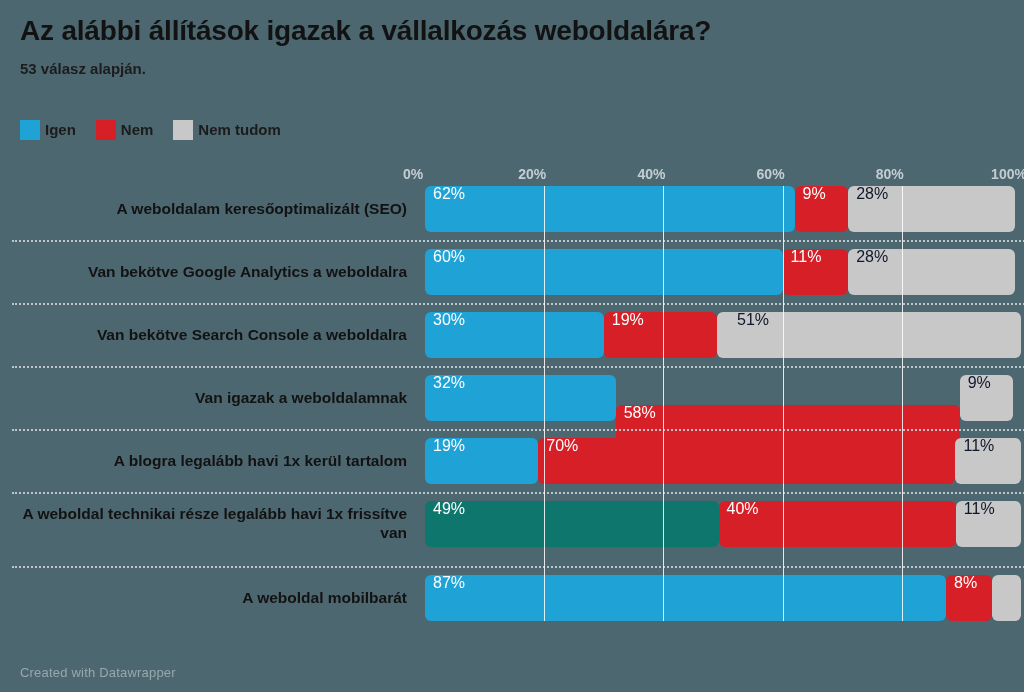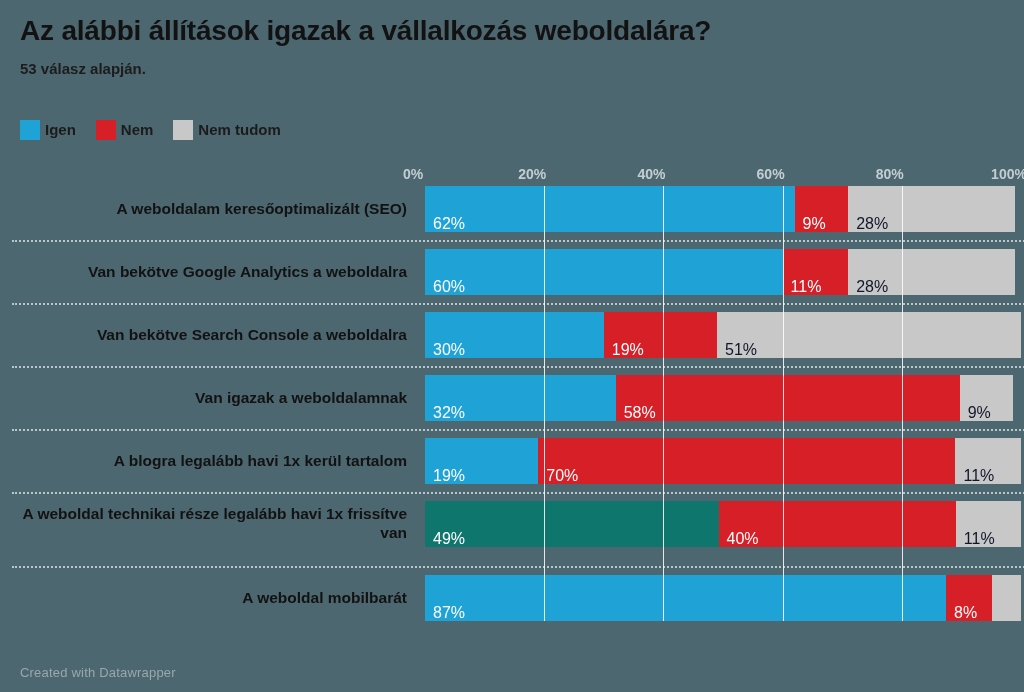--- a/index.html
+++ b/index.html
@@ -118,22 +118,23 @@
     position: absolute;
     left: 413px;
     width: 596px;
     display: flex;
   }
   .seg {
     position: relative;
     height: 100%;
     box-sizing: border-box;
     display: flex;
-    align-items: flex-end;
+    align-items: flex-start;
     overflow: visible;
+    border-radius: 6px;
   }
   .seg-label {
     font-size: 16px;
     font-weight: normal;
     padding-left: 8px;
     white-space: nowrap;
     line-height: 1;
     position: relative;
     z-index: 3;
   }
@@ -232,31 +233,31 @@
       </div>
       <div class="row-sep" style="top: 117px;"></div>
       <div class="row-label" style="top: 139px;">Van bekötve Search Console a weboldalra</div>
       <div class="bar" style="top: 126px; height: 46px;">
         <div class="seg" style="width: 178.8px; background: rgb(31, 162, 214);">
           <span class="seg-label light">30%</span>
         </div>
         <div class="seg" style="width: 113.24px; background: rgb(214, 31, 38);">
           <span class="seg-label light">19%</span>
         </div>
-        <div class="seg" style="width: 303.96px; background: rgb(200, 200, 200);">
+        <div class="seg" style="width: 303.96px; background: rgb(200, 200, 200); padding-left: 12px;">
           <span class="seg-label dark">51%</span>
         </div>
       </div>
       <div class="row-sep" style="top: 180px;"></div>
       <div class="row-label" style="top: 202px;">Van igazak a weboldalamnak</div>
       <div class="bar" style="top: 189px; height: 46px;">
         <div class="seg" style="width: 190.72px; background: rgb(31, 162, 214);">
           <span class="seg-label light">32%</span>
         </div>
-        <div class="seg" style="width: 344px; background: rgb(214, 31, 38);">
+        <div class="seg" style="width: 344px; background: rgb(214, 31, 38); margin-top: 30px;">
           <span class="seg-label light">58%</span>
         </div>
         <div class="seg" style="width: 53.64px; background: rgb(200, 200, 200);">
           <span class="seg-label dark">9%</span>
         </div>
       </div>
       <div class="row-sep" style="top: 243px;"></div>
       <div class="row-label" style="top: 265px;">A blogra legalább havi 1x kerül tartalom</div>
       <div class="bar" style="top: 252px; height: 46px;">
         <div class="seg" style="width: 113.24px; background: rgb(31, 162, 214);">

